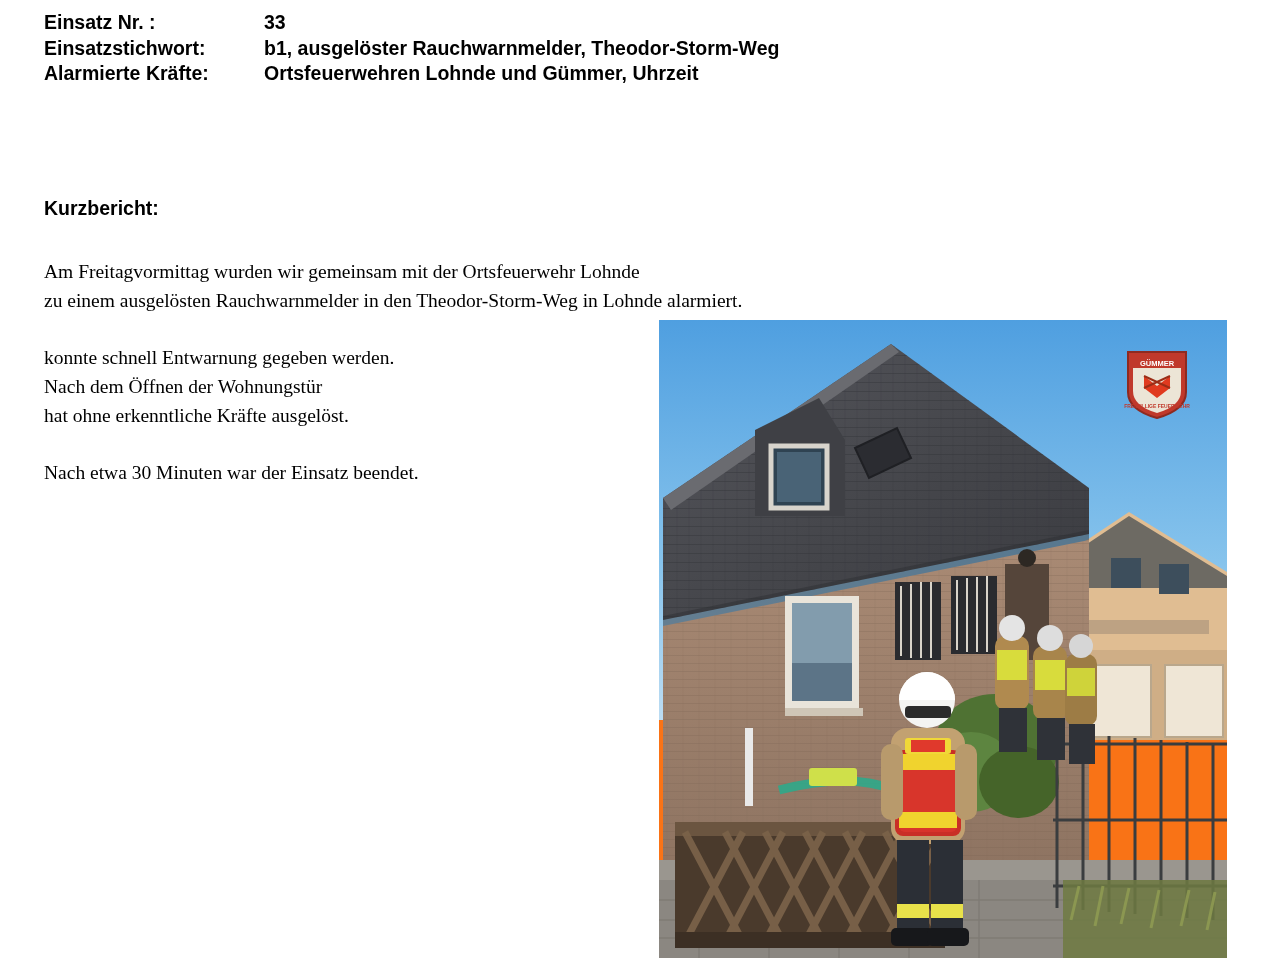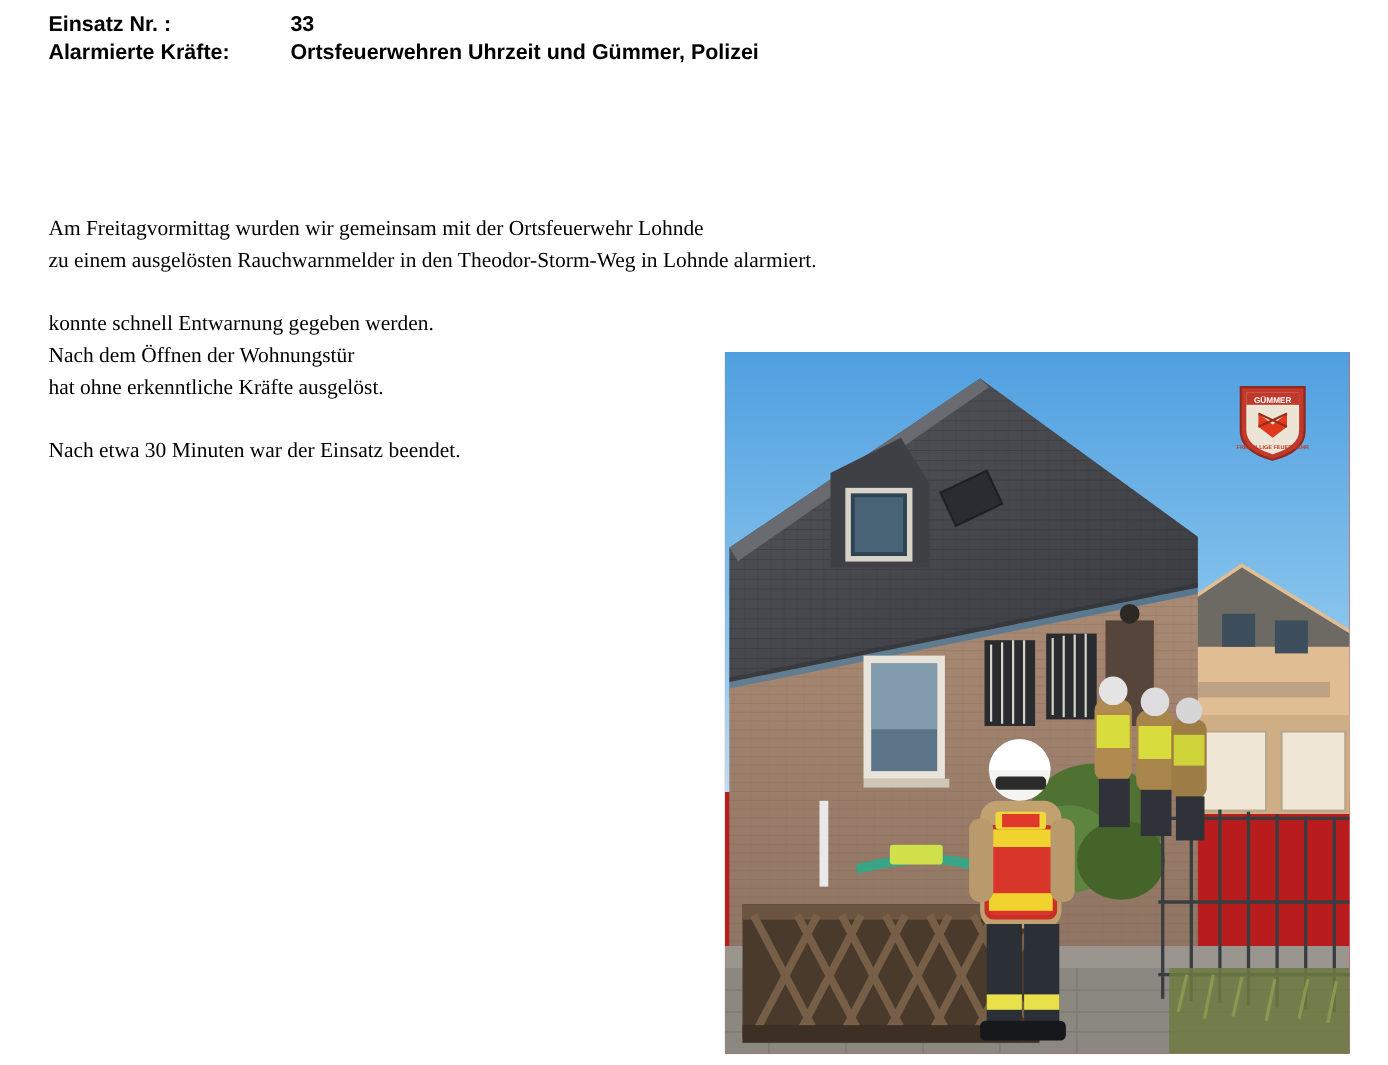--- a/index.html
+++ b/index.html
@@ -69,21 +69,21 @@
   }
 
   
   .photo {
     position: absolute;
     left: 659px;
     top: 320px;
     width: 568px;
     height: 638px;
     overflow: hidden;
-    background: #b91c1c;
+    background: #f97316;
   }
   .photo svg {
     display: block;
   }
 
   
   .crest {
     position: absolute;
     left: 465px;
     top: 28px;
@@ -95,26 +95,31 @@
 <body>
 
 <div class="page">
 
   <div class="meta">
     <div class="meta-row">
       <span class="meta-label">Einsatz Nr. :</span>
       <span class="meta-value">33</span>
     </div>
     <div class="meta-row">
+      <span class="meta-label">Einsatzstichwort:</span>
+      <span class="meta-value">b1, ausgelöster Rauchwarnmelder, Theodor-Storm-Weg</span>
+    </div>
+    <div class="meta-row">
       <span class="meta-label">Alarmierte Kräfte:</span>
-      <span class="meta-value">Ortsfeuerwehren Uhrzeit und Gümmer, Polizei</span>
+      <span class="meta-value">Ortsfeuerwehren Lohnde und Gümmer, Uhrzeit</span>
     </div>
   </div>
 
   <div class="report">
+    <div class="report-heading">Kurzbericht:</div>
 
     <div class="para">
       <span class="line">Am Freitagvormittag wurden wir gemeinsam mit der Ortsfeuerwehr Lohnde</span>
       <span class="line">zu einem ausgelösten Rauchwarnmelder in den Theodor-Storm-Weg in Lohnde alarmiert.</span>
     </div>
 
     <div class="para">
       <span class="line">konnte schnell Entwarnung gegeben werden.</span>
       <span class="line">Nach dem Öffnen der Wohnungstür</span>
       <span class="line">hat ohne erkenntliche Kräfte ausgelöst.</span>

